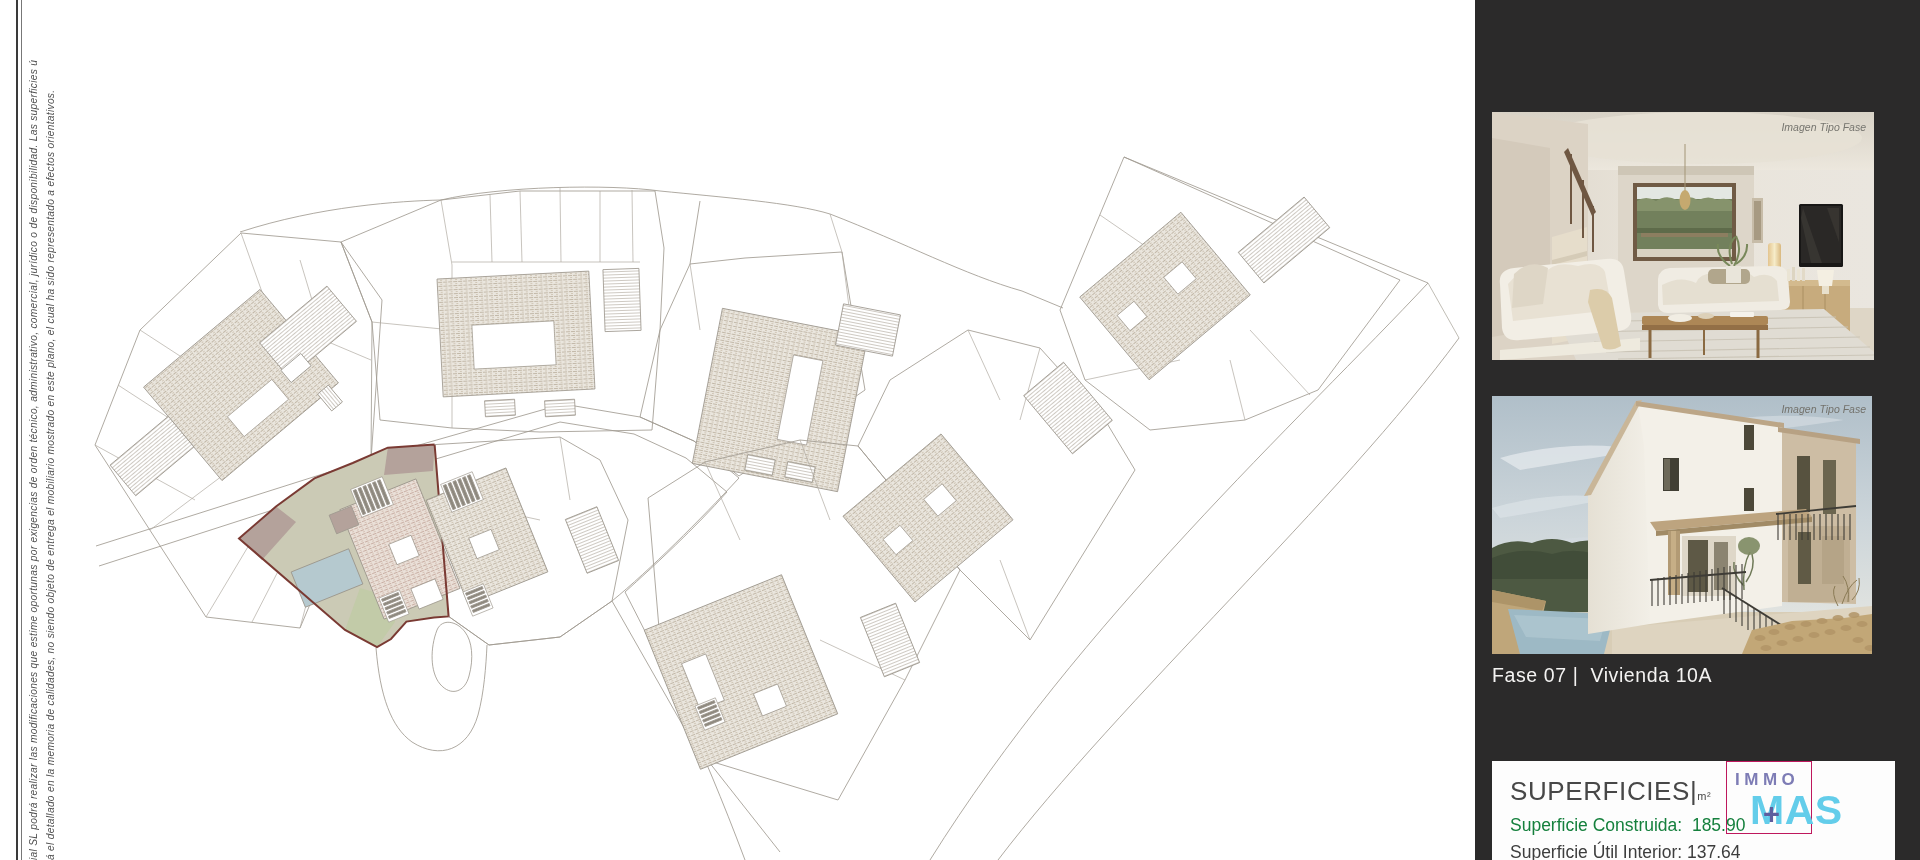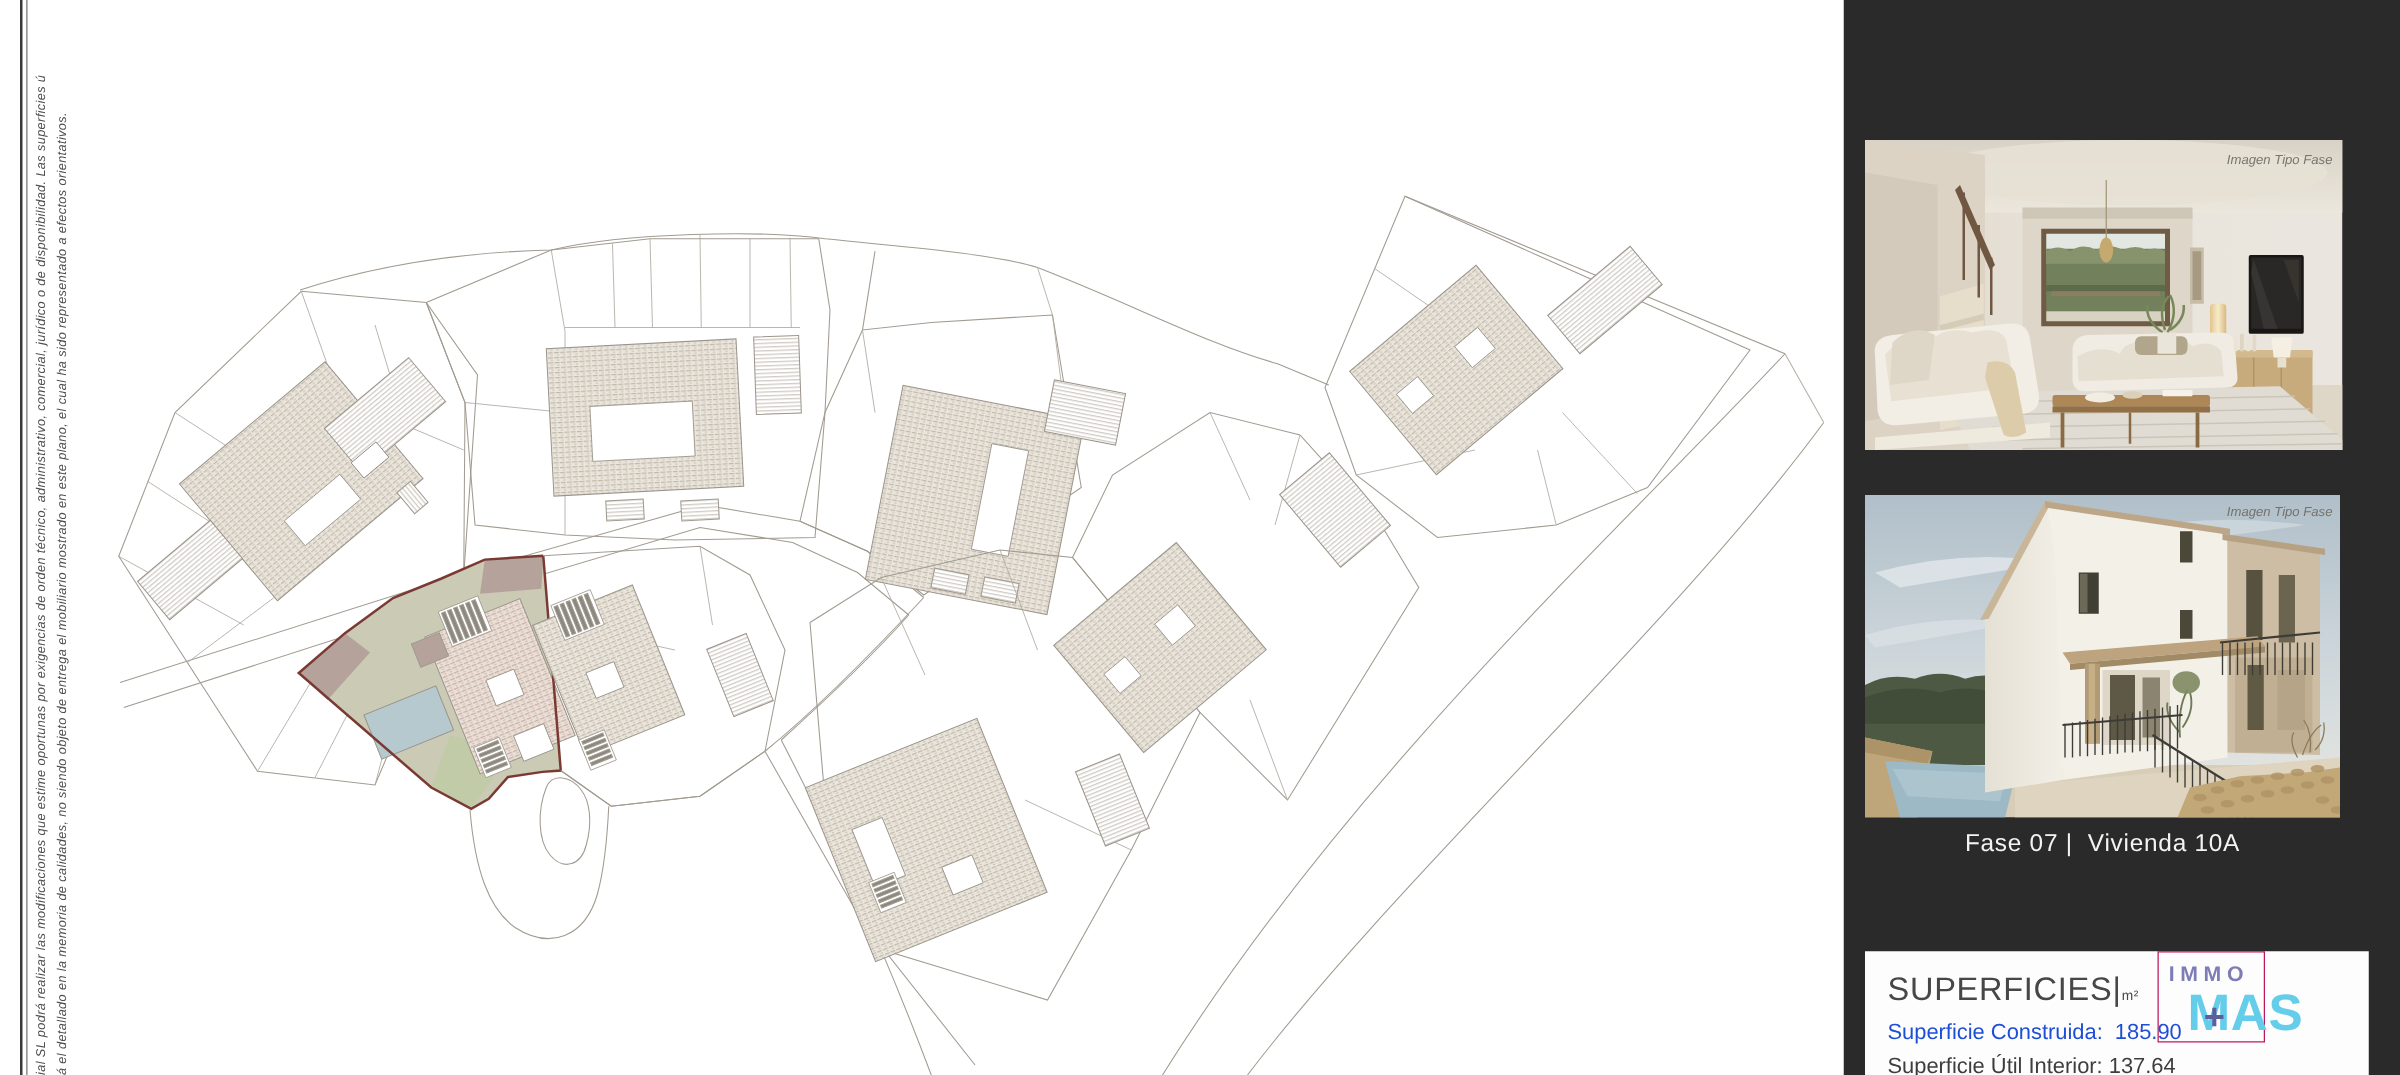--- a/index.html
+++ b/index.html
@@ -555,27 +555,27 @@
 <g stroke="#8a7a55" stroke-width="1" fill="none">
       <path d="M350,208 q6,-18 15,-24"></path>
       <path d="M356,206 q2,-16 -5,-26"></path>
       <path d="M360,204 q9,-9 7,-22"></path>
       <path d="M346,210 q-7,-13 -3,-20"></path>
     </g>
 
 <text x="374" y="17" text-anchor="end" font-family="Liberation Sans,sans-serif" font-size="10.5" font-style="italic" fill="#73726c">Imagen Tipo Fase</text>
 </svg>
 
-<div class="abs" style="left:1492px;top:664px;width:380px;text-align:center;color:#f4f3f2;font-size:19.5px;letter-spacing:0.6px;font-family:'Liberation Sans',sans-serif">Fase 07 |&nbsp; Vivienda 10A</div>
+<div class="abs" style="left:1492px;top:664px;width:380px;text-align:left;color:#f4f3f2;font-size:19.5px;letter-spacing:0.6px;font-family:'Liberation Sans',sans-serif">Fase 07 |&nbsp; Vivienda 10A</div>
 
 <div class="abs" style="left:1492px;top:761px;width:403px;height:99px;background:#fdfdfd"></div>
 
 <div class="abs" style="z-index:2;left:1510px;top:776px;color:#474747;font-family:'Liberation Sans',sans-serif;font-size:26px;letter-spacing:0.6px">SUPERFICIES<span style="font-weight:400">|</span><span style="font-size:11px;letter-spacing:0.5px">m²</span></div>
 
-<div class="abs" style="z-index:2;left:1510px;top:815px;color:#1d4ed8;font-family:'Liberation Sans',sans-serif;font-size:17.5px">Superficie Construida:&nbsp; 185.90</div>
+<div class="abs" style="z-index:2;left:1510px;top:815px;color:#15803d;font-family:'Liberation Sans',sans-serif;font-size:17.5px">Superficie Construida:&nbsp; 185.90</div>
 
 <div class="abs" style="z-index:2;left:1510px;top:842px;color:#3d3d3d;font-family:'Liberation Sans',sans-serif;font-size:17.5px">Superficie Útil Interior: 137.64</div>
 
 <div class="abs" style="left:1726px;top:761px;width:84px;height:71px;border:1px solid #be185d;z-index:1">
  <div style="position:absolute;left:8px;top:8px;font-weight:bold;font-size:17px;letter-spacing:4.5px;color:#7d7cb5;font-family:'Liberation Sans',sans-serif">IMMO</div>
  <div style="position:absolute;left:23px;top:25px;font-weight:bold;font-size:41px;letter-spacing:0.5px;color:#63cdea;font-family:'Liberation Sans',sans-serif">MAS</div>
  <div style="position:absolute;left:36px;top:36px;font-weight:bold;font-size:29px;color:#5e5d9e;font-family:'Liberation Sans',sans-serif">+</div>
 </div>
 
 </body></html>

